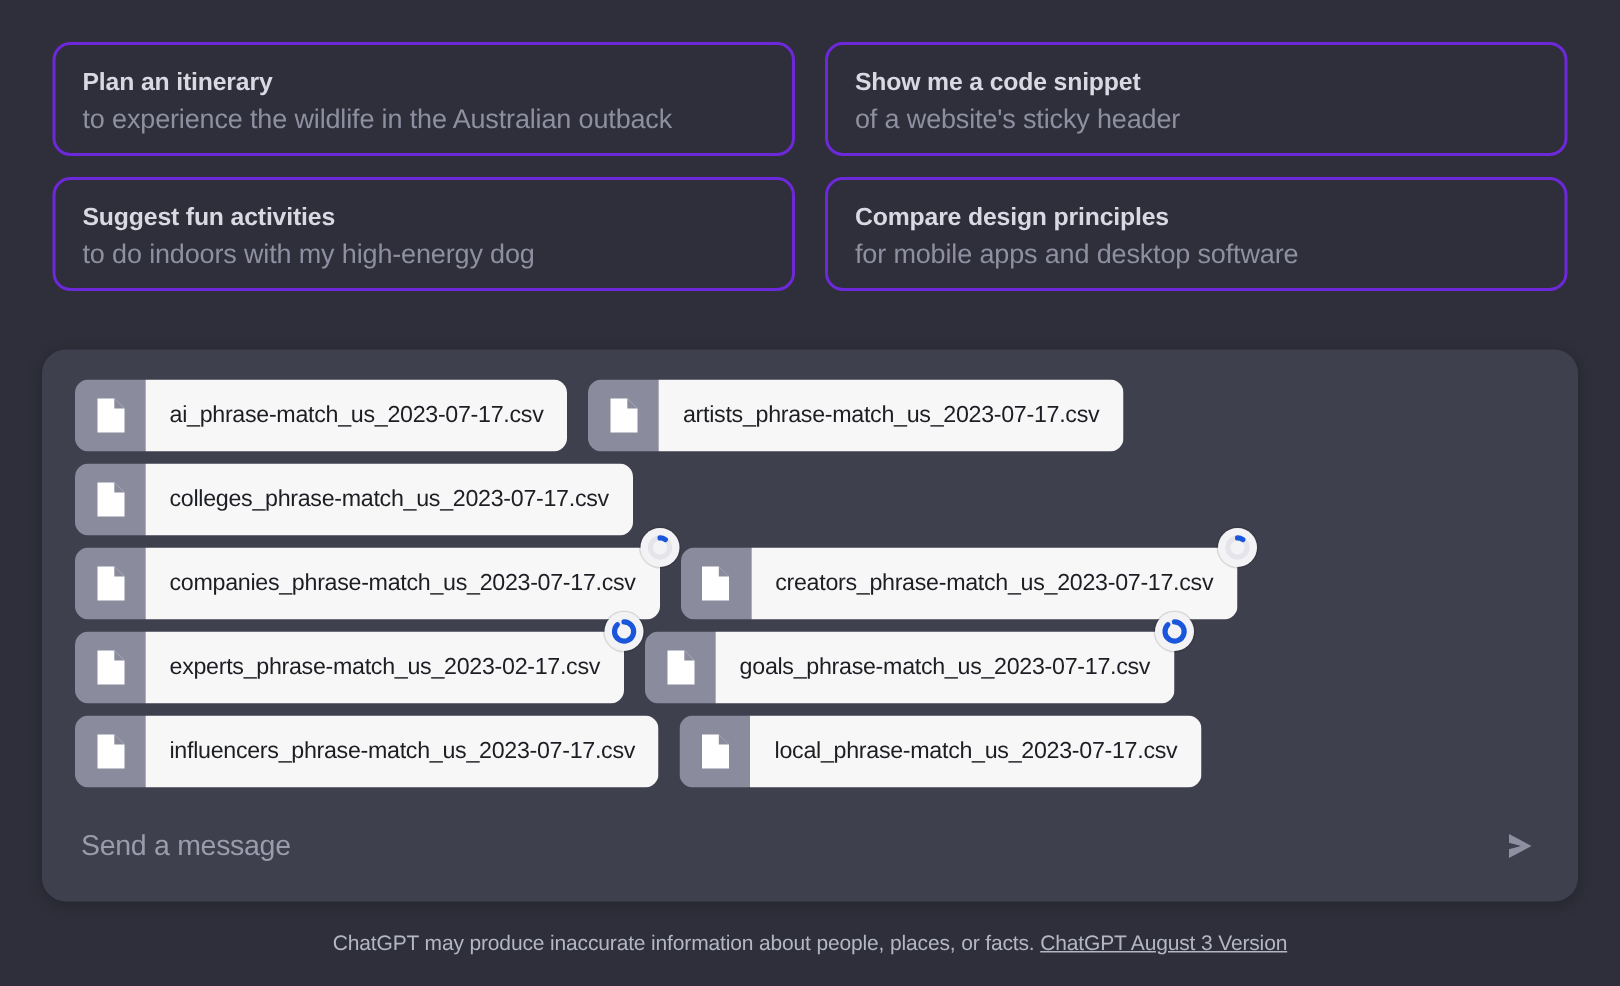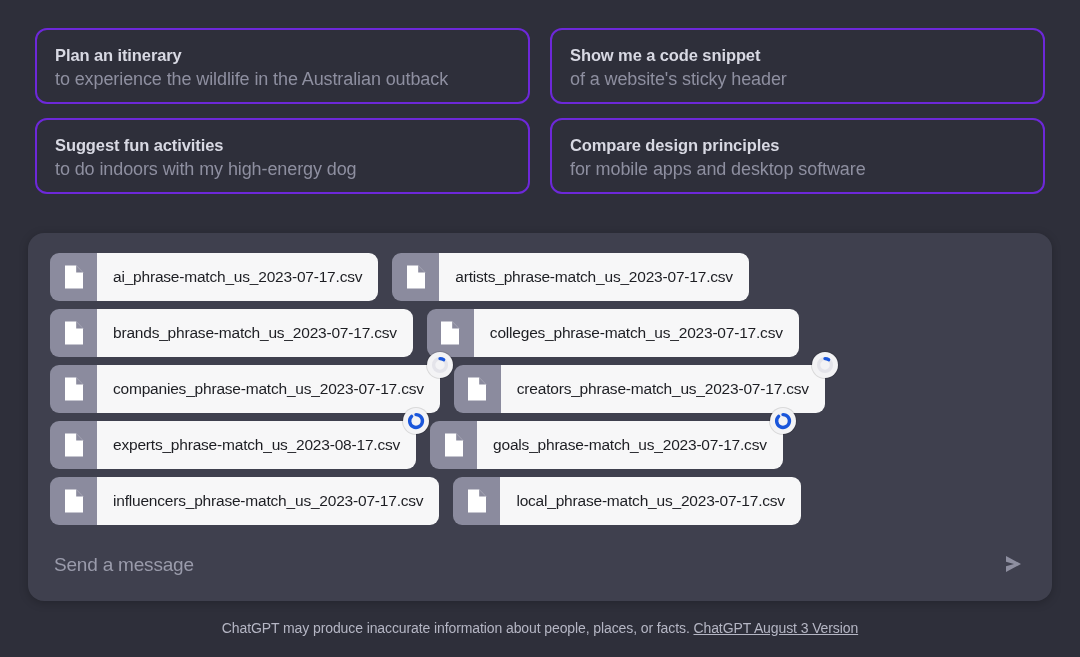--- a/index.html
+++ b/index.html
@@ -236,31 +236,20 @@
         </div>
         <div class="file-row">
           <div class="file-chip">
             <div class="chip-inner">
               <div class="file-icon-box">
                 <svg width="22" height="26" viewBox="0 0 22 26">
                   <path d="M2 1.6 h11.2 L20 8.4 V24.4 H2 Z" fill="#ffffff"></path>
                   <path d="M13.2 1.6 L20 8.4 h-6.8 Z" fill="#8b8b9e"></path>
                 </svg>
               </div>
-              <div class="file-name">brands_phrase-match_us_2023-07-17.csv</div>
-            </div>
-          </div>
-          <div class="file-chip">
-            <div class="chip-inner">
-              <div class="file-icon-box">
-                <svg width="22" height="26" viewBox="0 0 22 26">
-                  <path d="M2 1.6 h11.2 L20 8.4 V24.4 H2 Z" fill="#ffffff"></path>
-                  <path d="M13.2 1.6 L20 8.4 h-6.8 Z" fill="#8b8b9e"></path>
-                </svg>
-              </div>
               <div class="file-name">colleges_phrase-match_us_2023-07-17.csv</div>
             </div>
           </div>
         </div>
         <div class="file-row">
           <div class="file-chip">
             <div class="chip-inner">
               <div class="file-icon-box">
                 <svg width="22" height="26" viewBox="0 0 22 26">
                   <path d="M2 1.6 h11.2 L20 8.4 V24.4 H2 Z" fill="#ffffff"></path>
@@ -296,21 +285,21 @@
         </div>
         <div class="file-row">
           <div class="file-chip">
             <div class="chip-inner">
               <div class="file-icon-box">
                 <svg width="22" height="26" viewBox="0 0 22 26">
                   <path d="M2 1.6 h11.2 L20 8.4 V24.4 H2 Z" fill="#ffffff"></path>
                   <path d="M13.2 1.6 L20 8.4 h-6.8 Z" fill="#8b8b9e"></path>
                 </svg>
               </div>
-              <div class="file-name">experts_phrase-match_us_2023-08-17.csv</div>
+              <div class="file-name">experts_phrase-match_us_2023-02-17.csv</div>
             </div>
             <div class="spinner">
               <svg width="20" height="20" viewBox="0 0 20 20">
                 <circle cx="10" cy="10" r="6.4" fill="none" stroke="#e9e9ee" stroke-width="3.4"></circle>
                 <path d="M10 3.6 A6.4 6.4 0 1 1 5.6 5.4" fill="none" stroke="#1a56db" stroke-width="3.4" stroke-linecap="round"></path>
               </svg>
             </div>
           </div>
           <div class="file-chip">
             <div class="chip-inner">

